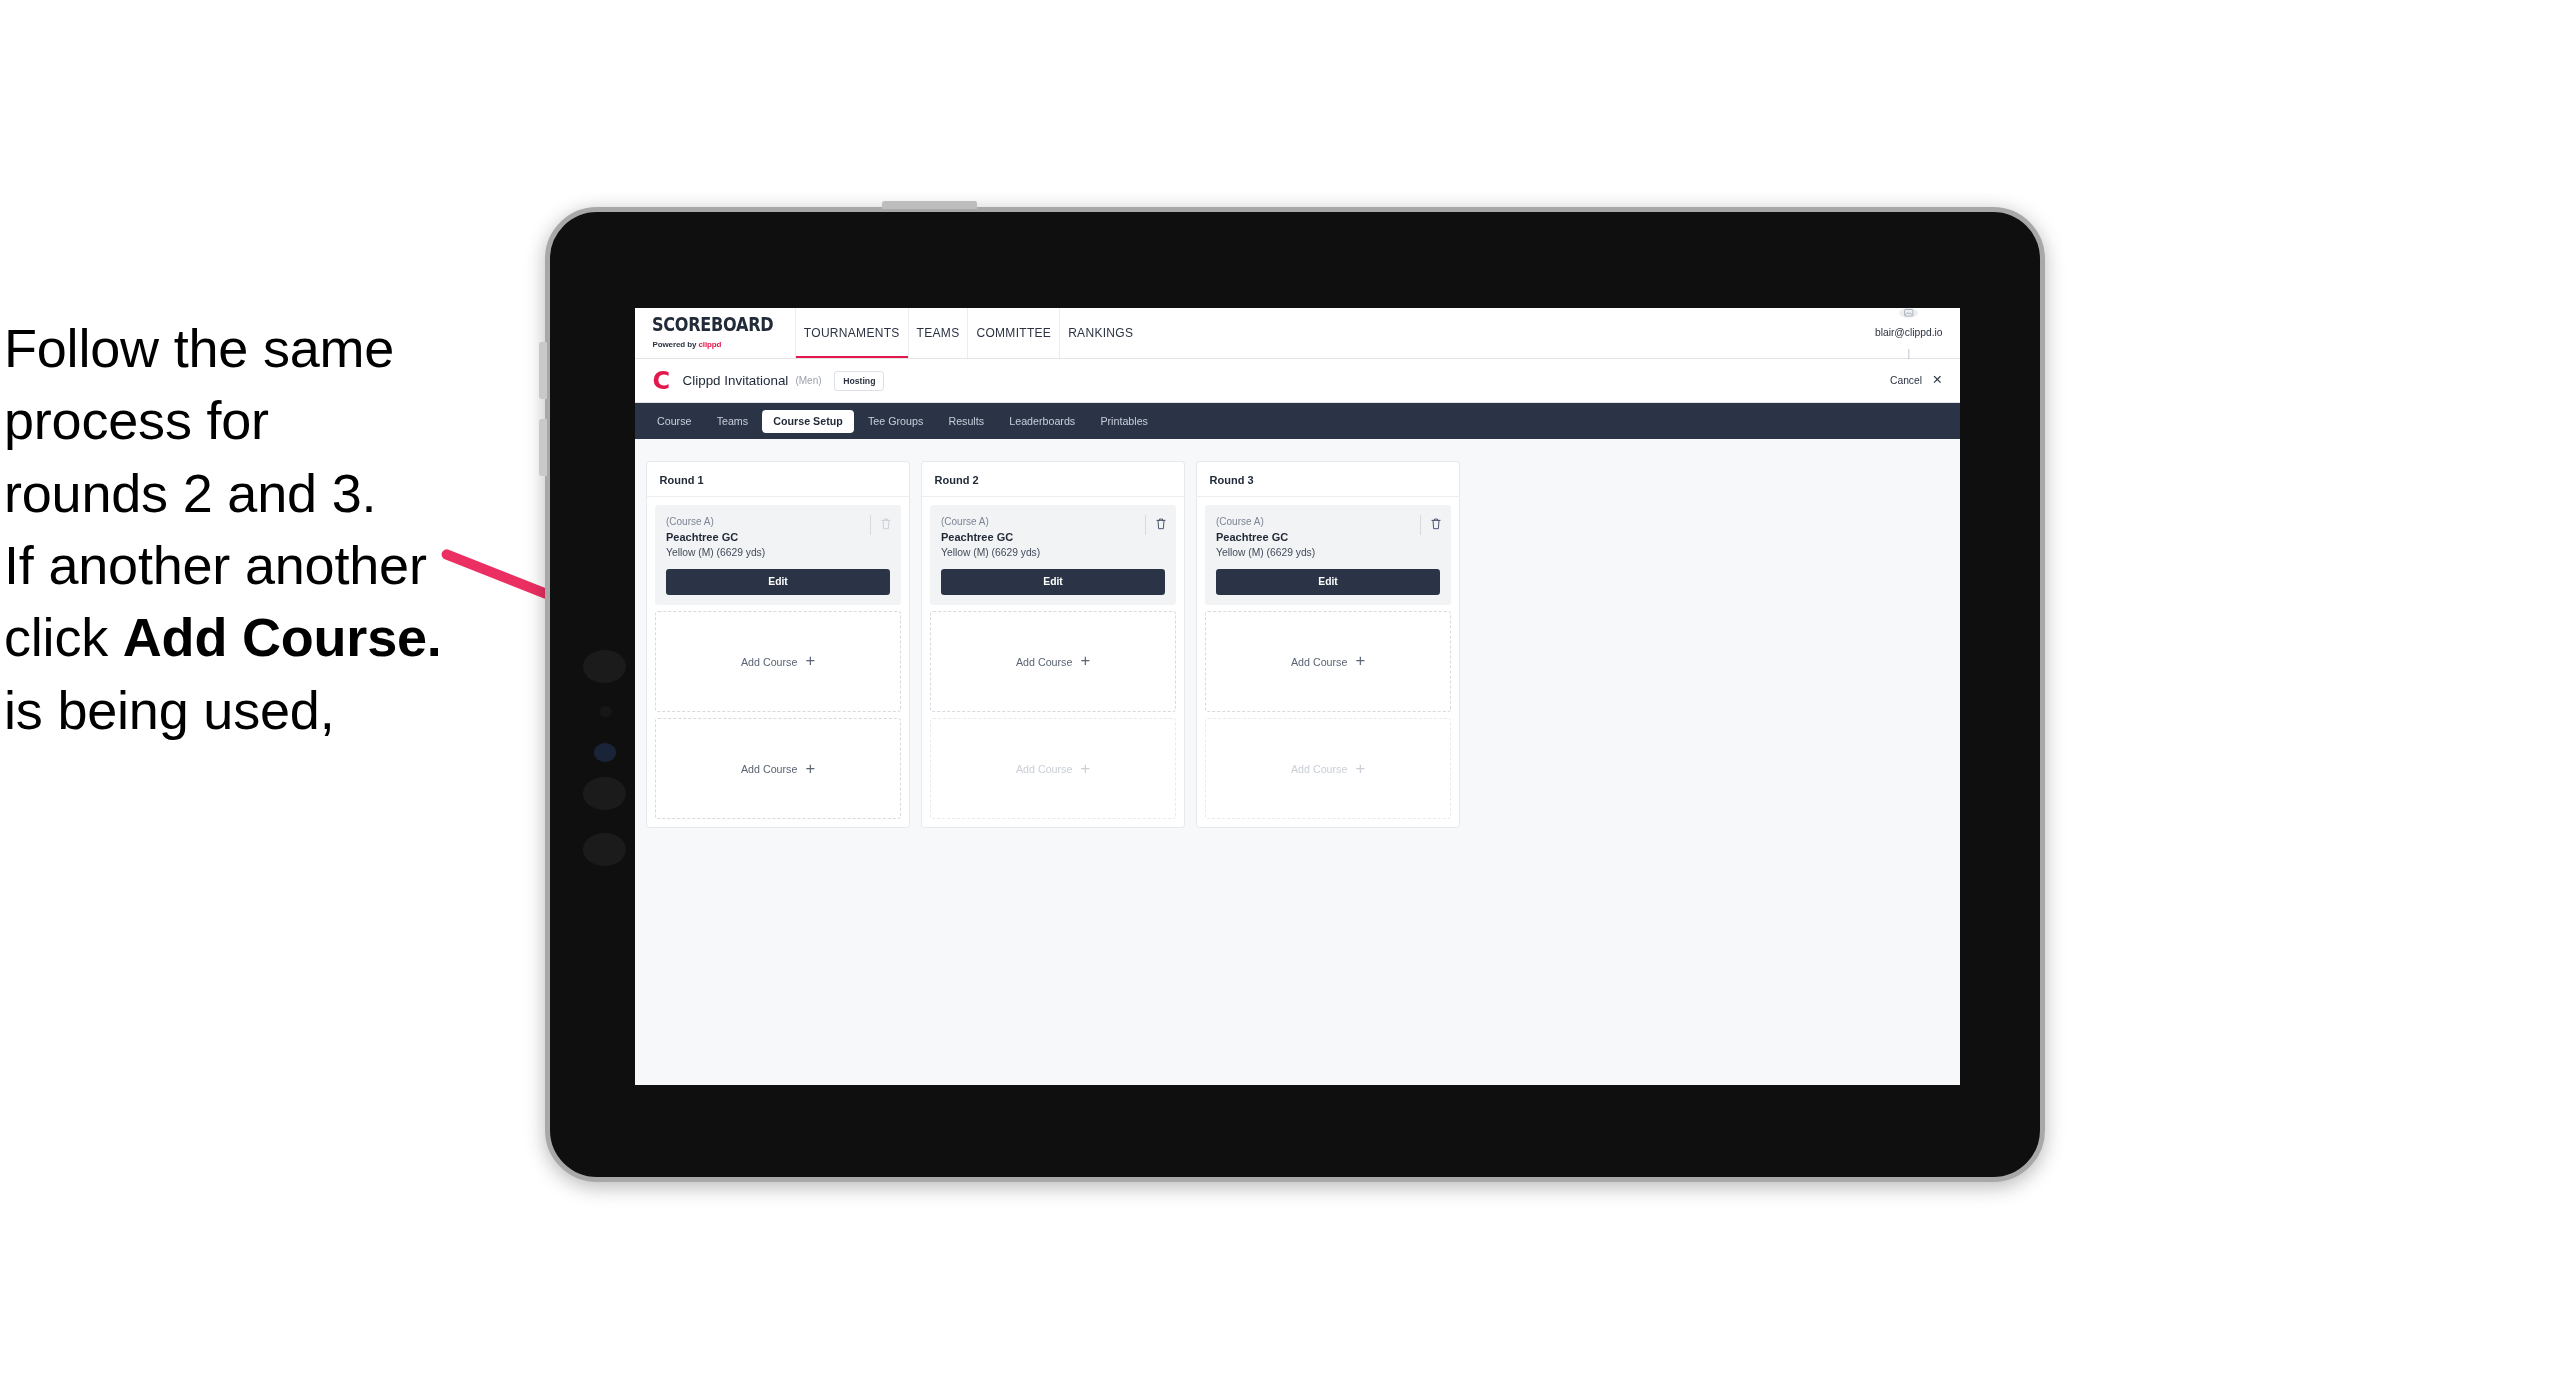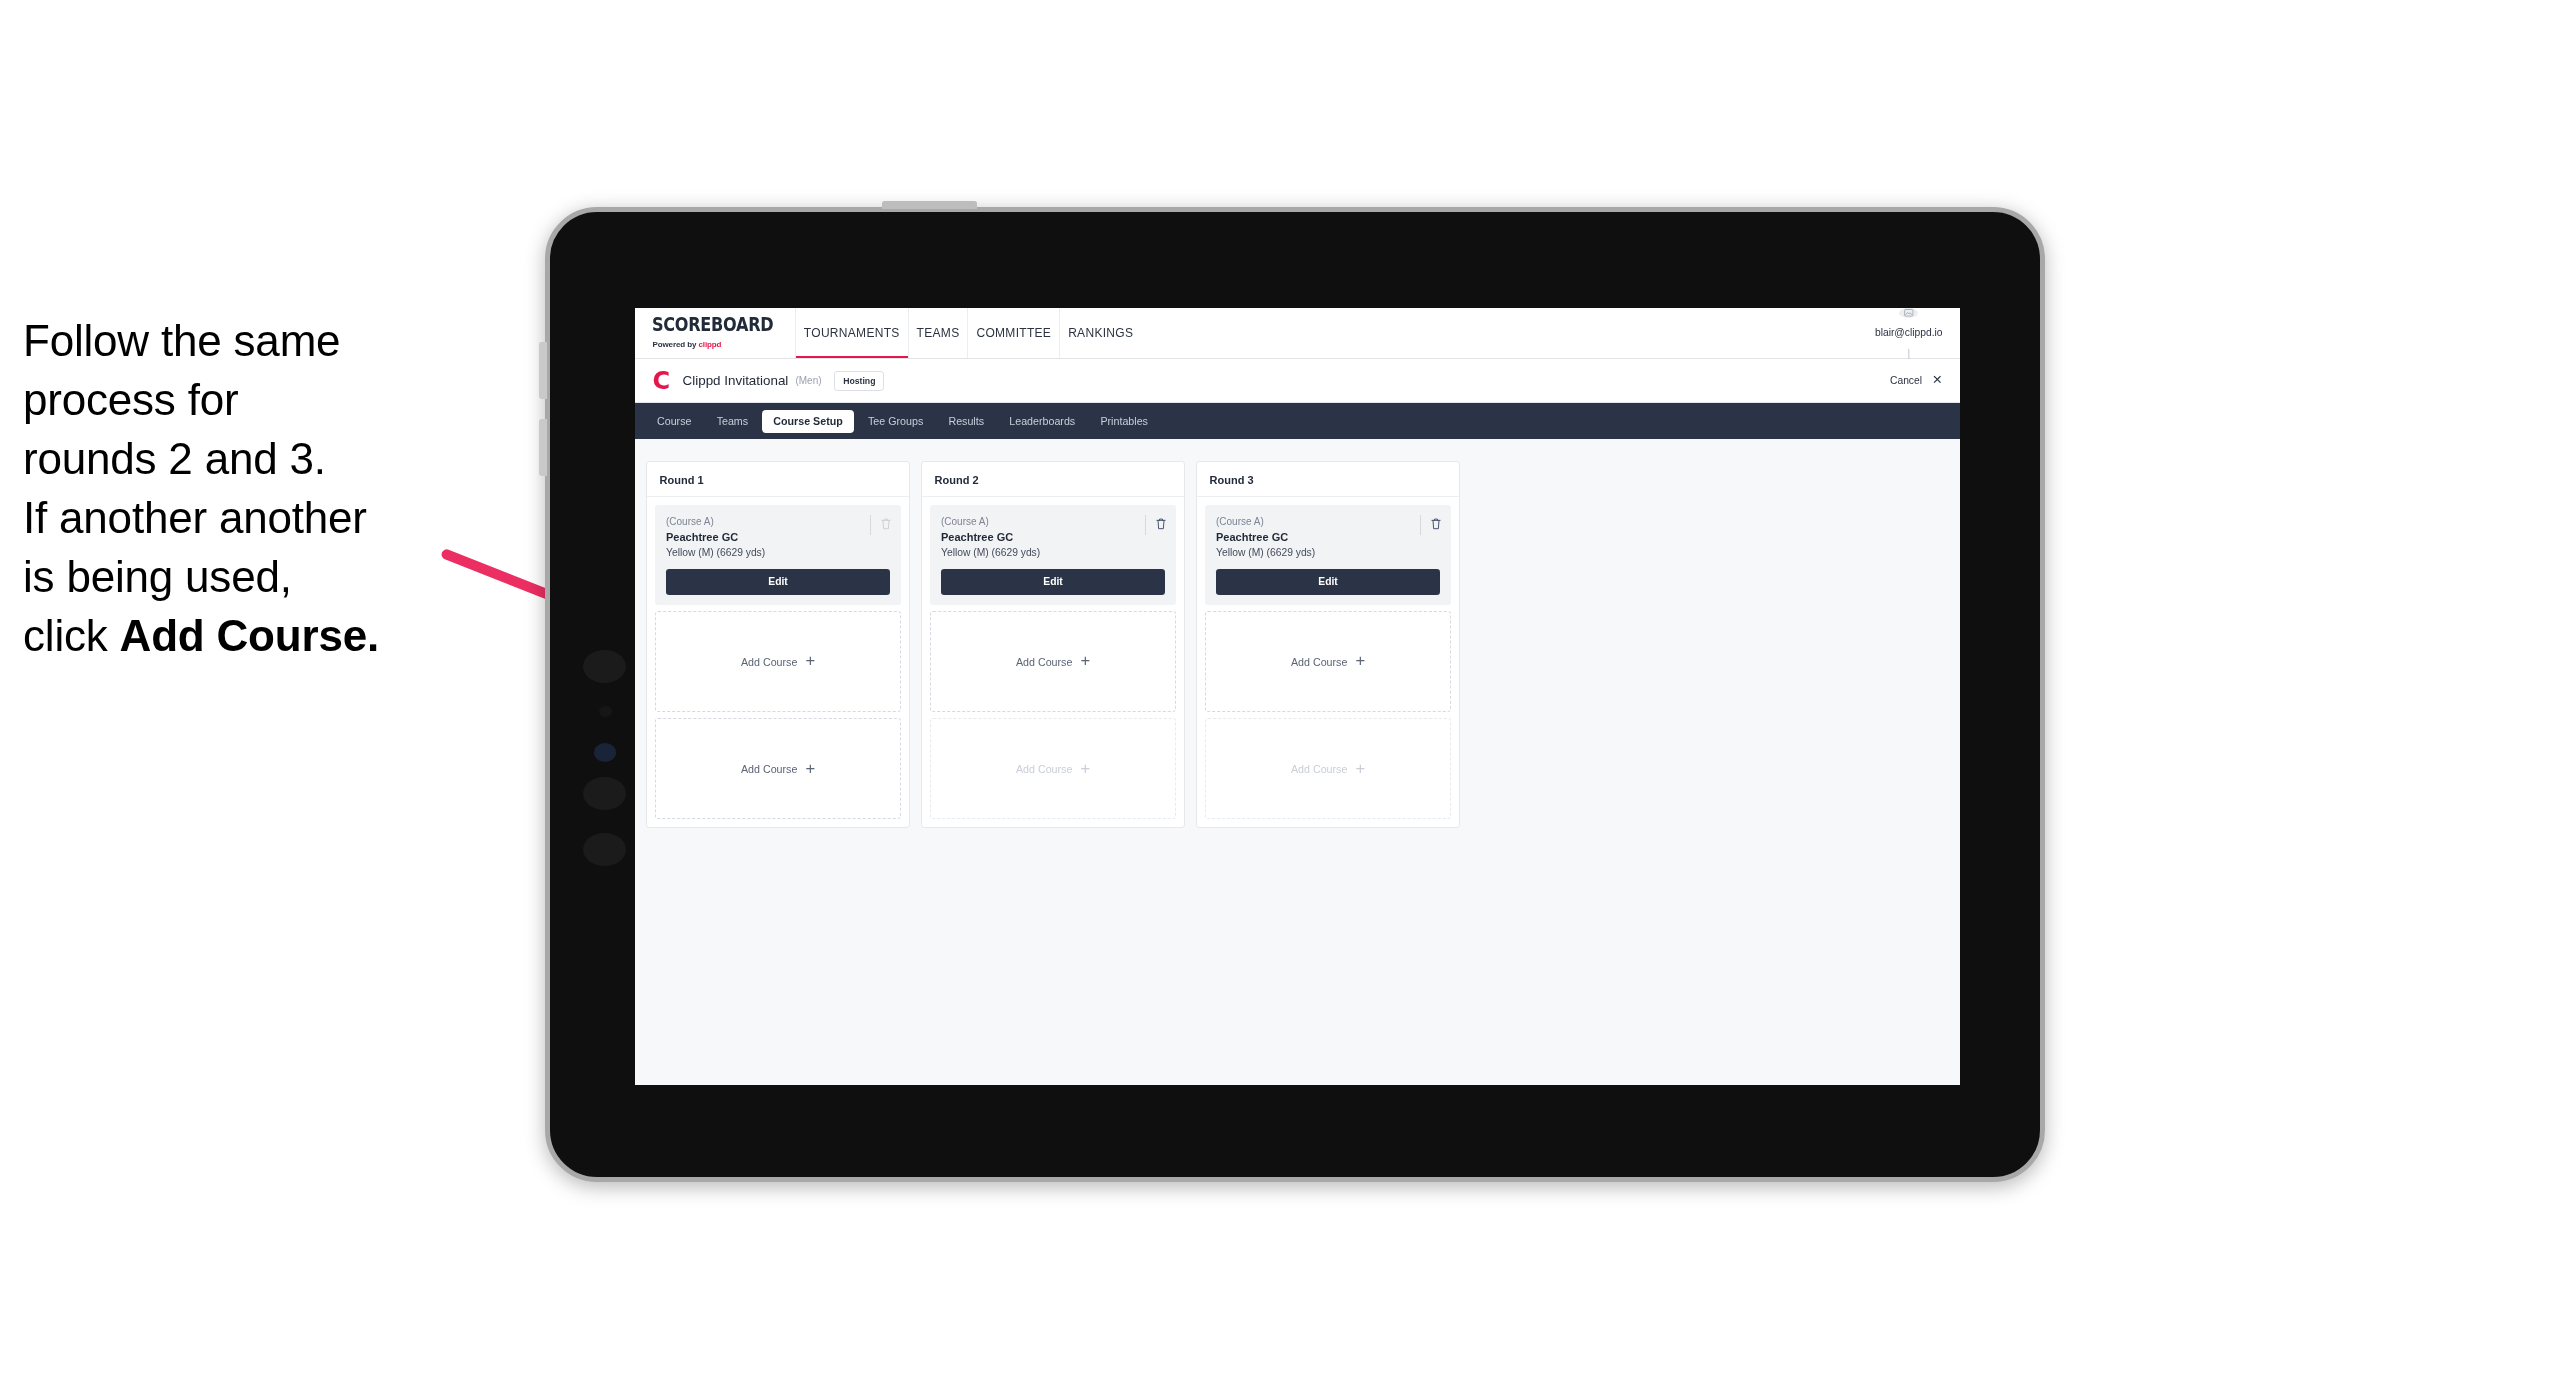--- a/index.html
+++ b/index.html
@@ -7,23 +7,23 @@
     width: 2576px; height: 1386px;
     background: #ffffff;
     font-family: "Liberation Sans", sans-serif;
     overflow: hidden;
   }
   #stage { position: relative; width: 2576px; height: 1386px; background: #fff; }
 
   
   #caption {
     position: absolute;
-    left: 23px; top: 312px;
+    left: 4px; top: 312px;
     width: 505px;
-    font-size: 44px;
+    font-size: 54px;
     line-height: 1.34;
     color: #000000;
     font-weight: 400;
     letter-spacing: -0.2px;
   }
   #caption .b { font-weight: 700; }
   #caption .ln { display: block; white-space: nowrap; }
 
   
   #arrow-svg { position: absolute; left: 442px; top: 545px; width: 363px; height: 150px; overflow: visible; }
@@ -179,22 +179,22 @@
 </head>
 <body>
 
 <div id="stage">
 
   <div id="caption">
     <span class="ln">Follow the same</span>
     <span class="ln">process for</span>
     <span class="ln">rounds 2 and 3.</span>
     <span class="ln">If another another</span>
+    <span class="ln"><span>click </span><span class="b">Add Course.</span></span>
     <span class="ln">is being used,</span>
-    <span class="ln"><span>click </span><span class="b">Add Course.</span></span>
   </div>
 
   <svg id="arrow-svg" viewBox="0 0 460 190">
     <line x1="6" y1="12" x2="330" y2="140" stroke="#ec2f63" stroke-width="13" stroke-linecap="round"></line>
     <polygon points="356,108 372,168 292,150" fill="#ec2f63"></polygon>
   </svg>
 
   <div id="tablet">
     <div class="tab-btn" id="btn-top"></div>
     <div class="tab-btn" id="btn-left1"></div>

